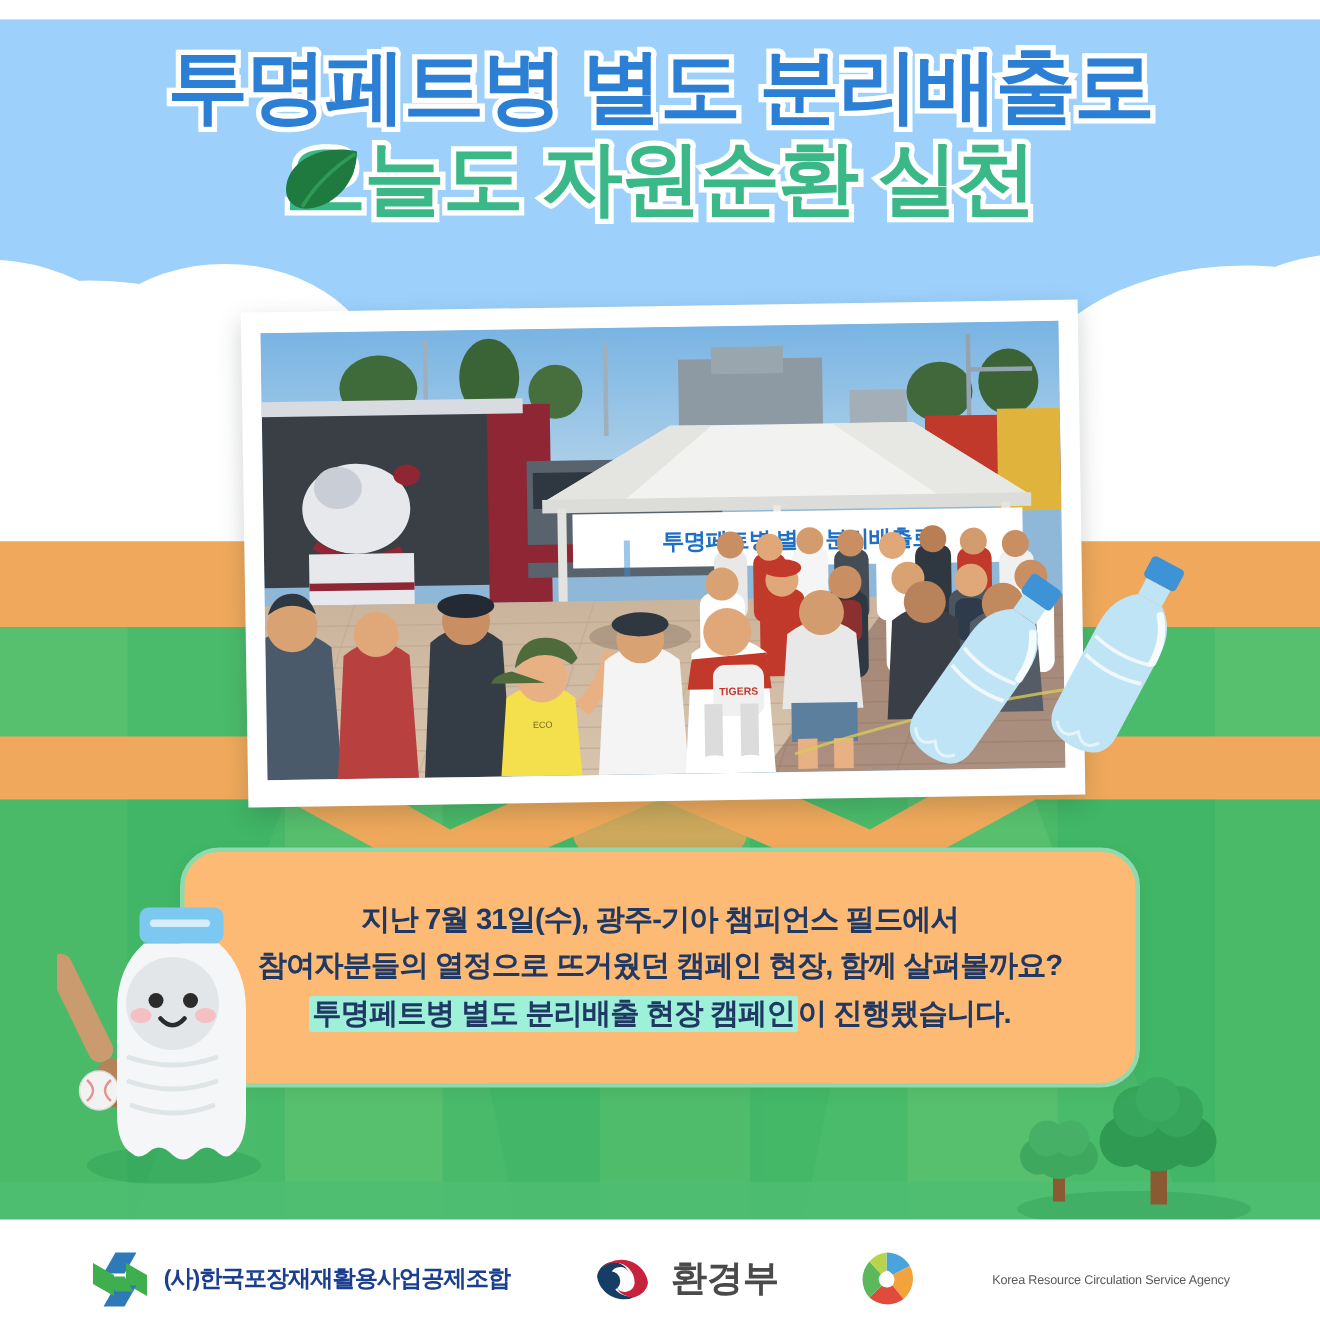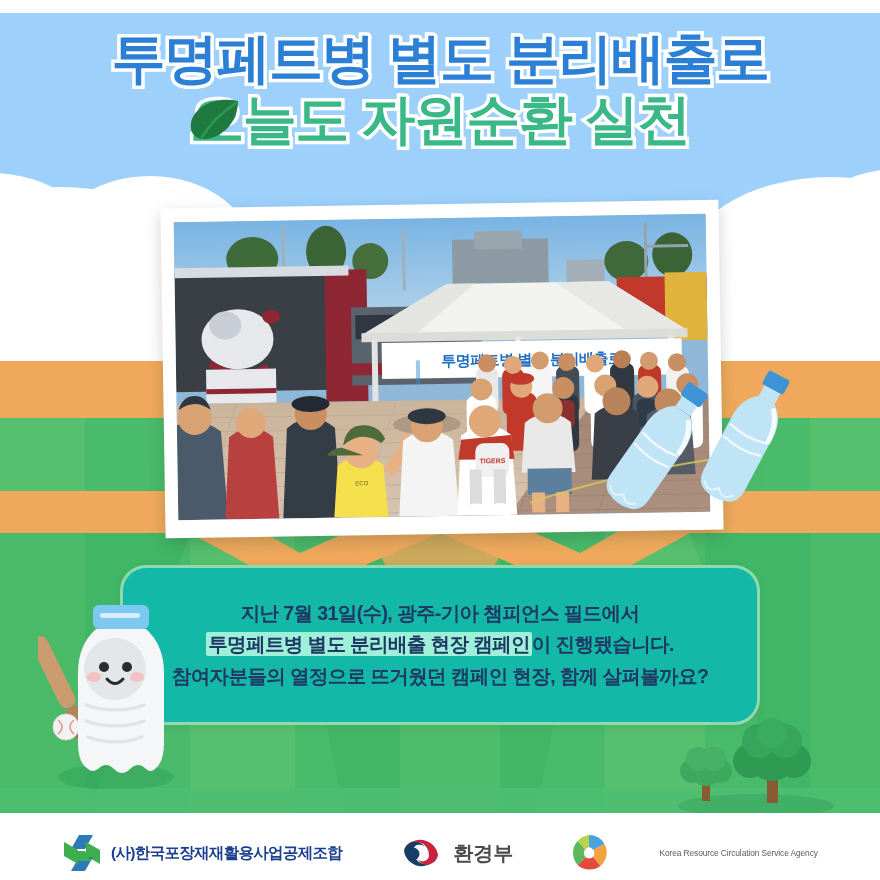--- a/index.html
+++ b/index.html
@@ -74,21 +74,21 @@
   
   .bottle-float { position:absolute; z-index:15; }
   .bottle-a { left:614px; top:360px; width:86px; height:150px; transform:rotate(35deg); }
   .bottle-b { left:704px; top:352px; width:84px; height:148px; transform:rotate(28deg); }
 
   
   .text-card {
     position:absolute;
     left:120px; top:552px;
     width:640px; height:160px;
-    background:#14b8a6;
+    background:#fdba74;
     border:3px solid #8fd9ae;
     border-radius:26px;
     z-index:14;
     display:flex; align-items:center; justify-content:center;
     box-shadow:0 3px 10px rgba(40,90,60,.10);
   }
   .body-text {
     text-align:center;
     color:#1f3864;
     font-size:19.5px;
@@ -132,21 +132,21 @@
     z-index:20;
     padding:0 34px;
   }
   .logo { display:flex; align-items:center; gap:9px;justify-content:center; }
   .logo-mark { flex:0 0 auto; display:block; }
   .logo-text { display:flex; flex-direction:column; justify-content:center; }
   .logo-ko {
     font-size:15.5px; font-weight:bold; color:#1b3f8f;
     letter-spacing:-0.7px; white-space:nowrap; line-height:1.15;
   }
-  .logo-ko.gray { color:#4a4a4a; font-size:20px; letter-spacing:0px; }
+  .logo-ko.gray { color:#4a4a4a; font-size:24px; letter-spacing:0px; }
   .logo-en {
     font-size:8.4px; color:#5a5a5a; letter-spacing:-0.1px;
     white-space:nowrap; line-height:1.2; margin-top:1px;padding-left:41px;
   }
 </style>
 </head>
 <body>
 
 <div id="poster">
 
@@ -482,22 +482,22 @@
 
     <ellipse cx="56" cy="78" rx="7" ry="5" fill="#f7b9bc" opacity=".85"></ellipse>
     <ellipse cx="99" cy="78" rx="7" ry="5" fill="#f7b9bc" opacity=".85"></ellipse>
 
     <path d="M69,80 q8,9 16,0" stroke="#2b2b2b" stroke-width="3" fill="none" stroke-linecap="round"></path>
   </svg>
 
   <div class="text-card">
     <div class="body-text">
       <span class="ln">지난 7월 31일(수), 광주-기아 챔피언스 필드에서</span>
+      <span class="ln">참여자분들의 열정으로 뜨거웠던 캠페인 현장, 함께 살펴볼까요?</span>
       <span class="ln"><span class="hl">투명페트병 별도 분리배출 현장 캠페인</span><span>이 진행됐습니다.</span></span>
-      <span class="ln">참여자분들의 열정으로 뜨거웠던 캠페인 현장, 함께 살펴볼까요?</span>
     </div>
   </div>
 
   <svg class="trees" viewBox="0 0 190 105" xmlns="http://www.w3.org/2000/svg">
     <ellipse cx="96" cy="93" rx="78" ry="12" fill="#2f9e57" opacity=".40"></ellipse>
 
     <g>
       <rect x="42" y="68" width="8" height="20" fill="#8a5a33"></rect>
       <circle cx="46" cy="56" r="17" fill="#3fa85f"></circle>
       <circle cx="32" cy="58" r="12" fill="#3fa85f"></circle>

